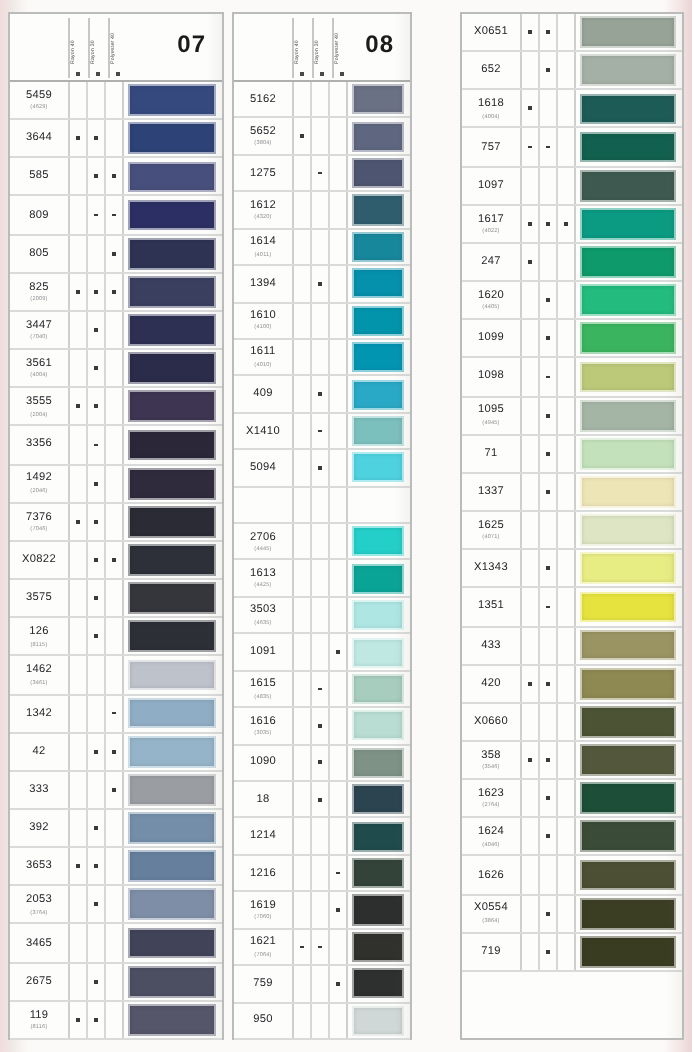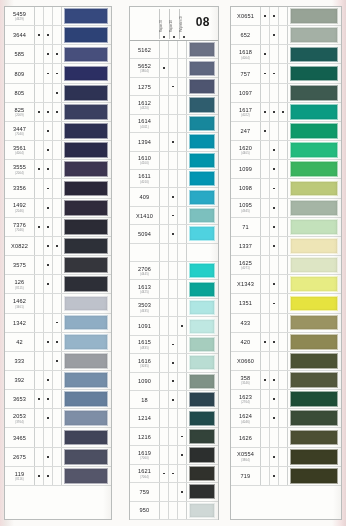--- a/index.html
+++ b/index.html
@@ -16,21 +16,21 @@
   }
   .sheet{position:absolute;left:0;top:0;width:346px;height:526px;}
 
   .panel{
     position:absolute;top:6px;height:514px;
     background:#fdfdfb;
     border:1px solid #b9bcbb;
     box-sizing:border-box;
   }
   #panel-07{left:4px;width:108px;}
-  #panel-08{left:116px;width:90px;margin-left:13px;}
+  #panel-08{left:116px;width:90px;}
   #panel-09{left:230px;width:112px;}
 
   .panel-head{
     position:relative;height:34px;
     border-bottom:1px solid #aeb1b0;
     box-sizing:border-box;
   }
   .panel-num{
     position:absolute;right:8px;top:8px;
     font-size:12px;font-weight:bold;color:#1b1b1b;
@@ -94,20 +94,37 @@
   }
 </style>
 </head>
 <body>
 
 <div class="scan-bg"></div>
 
 <div class="sheet">
 
   <div class="panel" id="panel-07">
+    <div class="panel-head">
+      <div class="vcols">
+          <div class="vcol">
+            <span class="vlabel">Rayon 40</span>
+            <span class="vdot"></span>
+          </div>
+          <div class="vcol">
+            <span class="vlabel">Rayon 30</span>
+            <span class="vdot"></span>
+          </div>
+          <div class="vcol">
+            <span class="vlabel">Polyester 40</span>
+            <span class="vdot"></span>
+          </div>
+        </div>
+      <div class="panel-num">07</div>
+    </div>
     <div class="rows">
         <div class="row" style="height: 19.16px;">
           <div class="code-cell">
             <span class="code">5459</span>
             <span class="subcode">(4629)</span>
           </div>
           <div class="marks">
             <div class="mark off">
               <i></i>
             </div>

